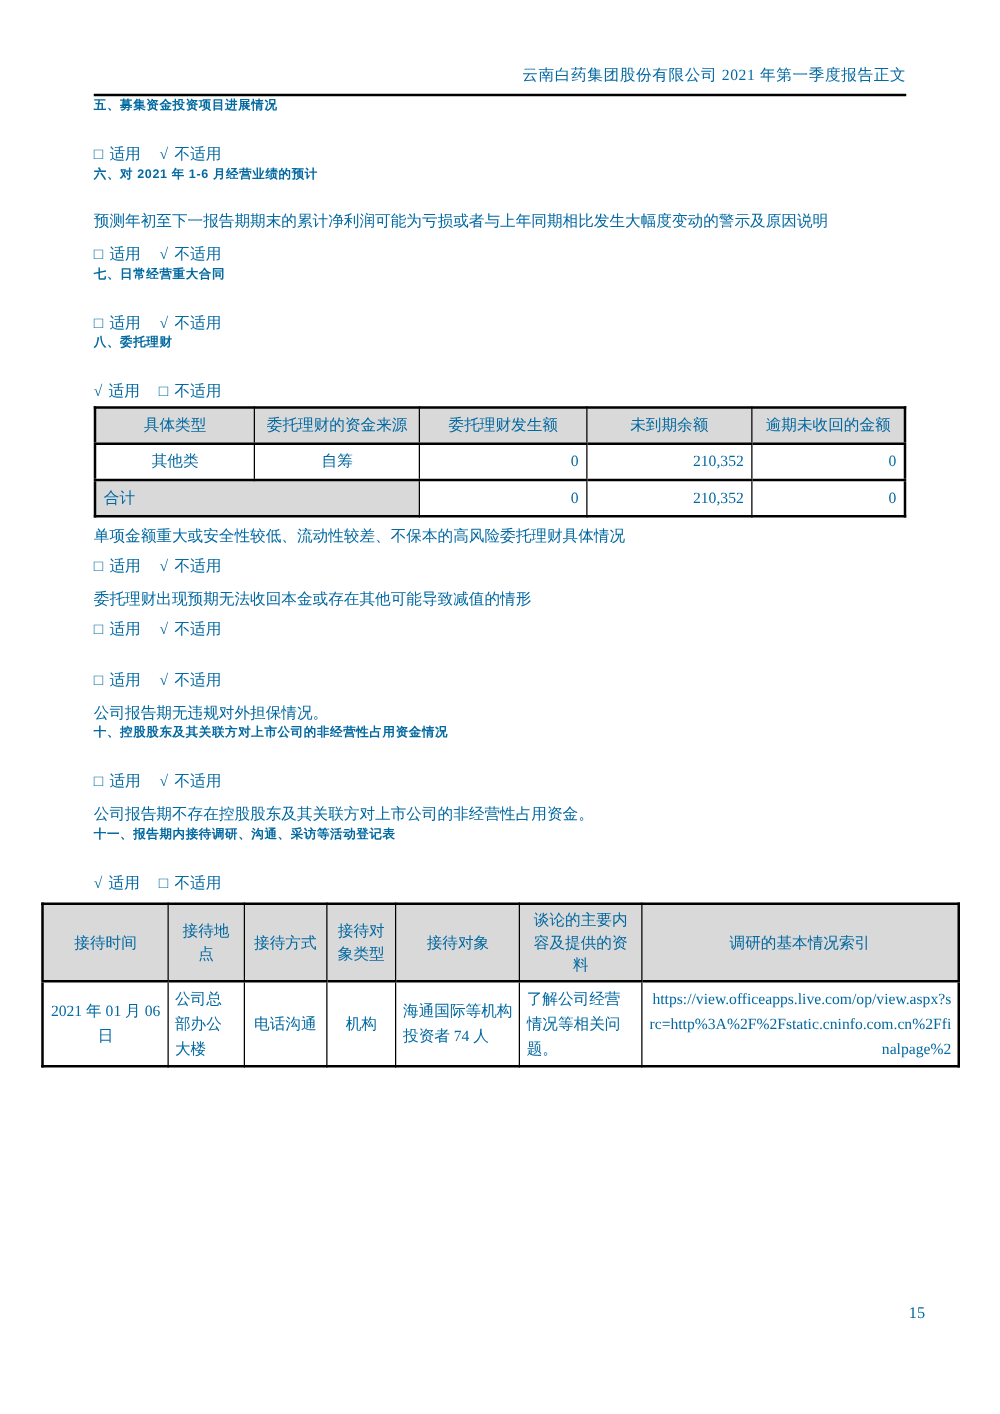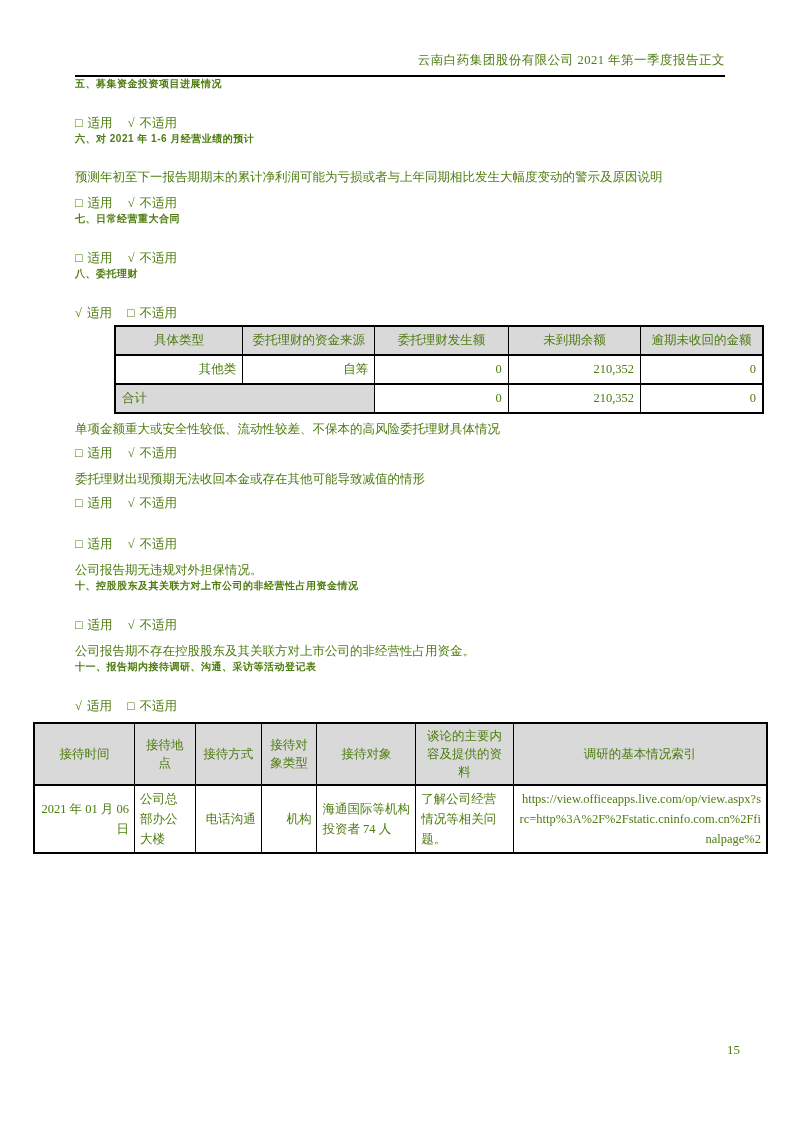--- a/index.html
+++ b/index.html
@@ -2,21 +2,21 @@
 <html><head>
 <meta charset="utf-8">
 <style>
   * { margin: 0; padding: 0; box-sizing: border-box; }
   html, body { background: #fff; }
   .page {
     position: relative;
     width: 800px;
     height: 1131px;
     background: #ffffff;
-    color: #4d7c0f;
+    color: #0369a1;
     font-family: "Liberation Serif", "DejaVu Serif", serif;
     font-size: 12.5px;
     overflow: hidden;
   }
   .content { padding: 52px 75px 0 75px; }
   .doc-header {
     text-align: right;
     font-size: 12.5px;
     padding-bottom: 6px;
     border-bottom: 2px solid #000;
@@ -28,26 +28,26 @@
     font-weight: bold;
     letter-spacing: 0.5px;
   }
   .app-line { margin-top: 24px; font-size: 12.5px; }
   .app-line .glyph { display: inline-block; margin-right: 5px; }
   .app-line .lbl1 { margin-right: 12px; }
   .body-text { margin-top: 23px; font-size: 12.5px; line-height: 17px; }
   .tight { margin-top: 9px; }
   .unit-line { margin-top: 9px; text-align: right; font-size: 12.5px; }
 
-  table { border-collapse: collapse; table-layout: fixed; margin-left: 39px; }
+  table { border-collapse: collapse; table-layout: fixed; }
   .t1 { width: 100%; margin-top: 3px; border: 2px solid #000; }
   .t1 th, .t1 td { border: 1px solid #000; font-weight: normal; font-size: 12.5px; padding: 5px 6px; }
   .t1 thead th { background: #d9d9d9; text-align: center; border-bottom: 2px solid #000; }
   .t1 .total-row td { border-top: 2px solid #000; }
-  .cell-c { text-align: right; }
+  .cell-c { text-align: center; }
   .cell-r { text-align: right; }
   .cell-l { text-align: left; }
   .gray-bg { background: #d9d9d9; }
 
   .note-after-table { margin-top: 7px; }
   .app-small { margin-top: 7px; }
 
   .t2 { width: 735px; margin-left: -42px; margin-top: 7px; border: 2px solid #000; }
   .t2 th, .t2 td { border: 1px solid #000; font-weight: normal; font-size: 12.5px; padding: 3px 5px; vertical-align: middle; }
   .t2 thead th { background: #d9d9d9; text-align: center; height: 45px; border-bottom: 2px solid #000; line-height: 18px; }

